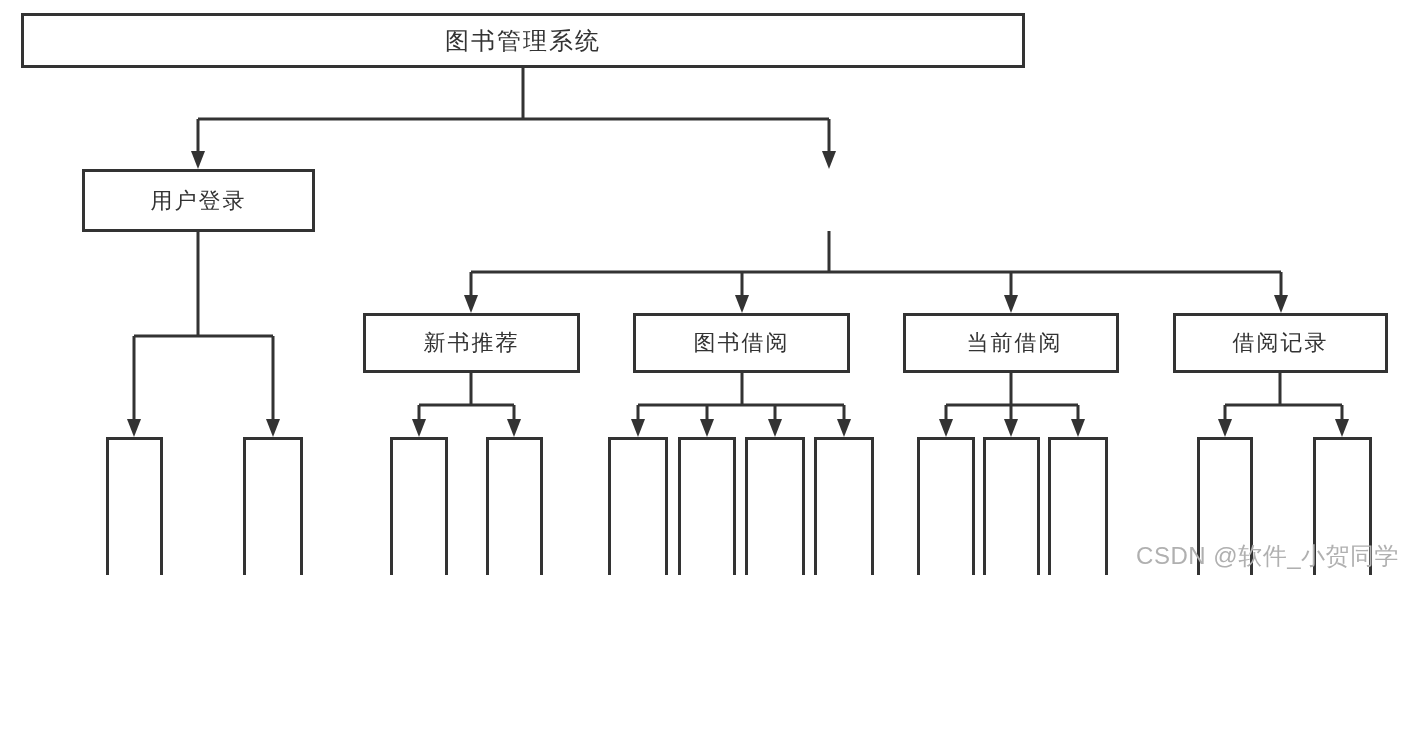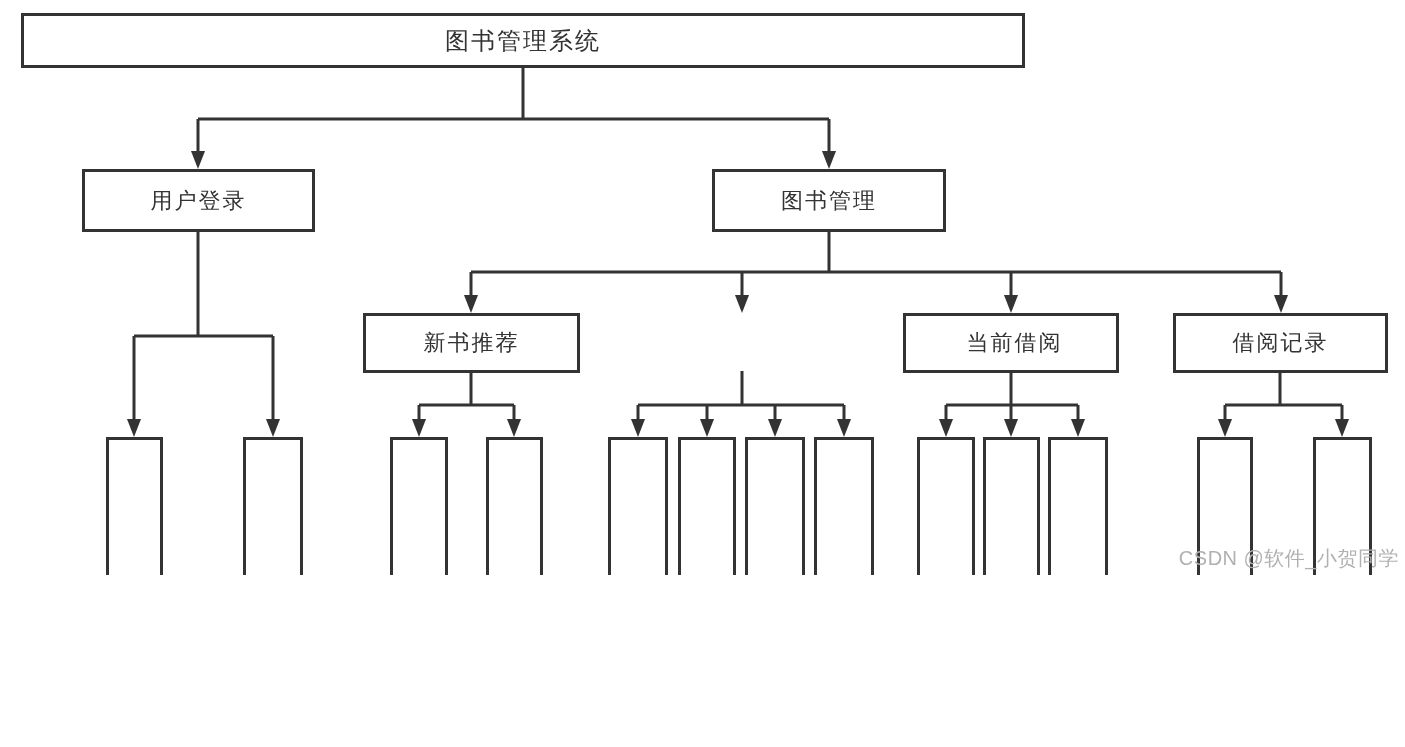--- a/index.html
+++ b/index.html
@@ -31,21 +31,21 @@
   .v-node span{
     writing-mode:vertical-rl;
     text-orientation:mixed;
     font-size:25px;
     letter-spacing:6px;
     line-height:1;
   }
   .watermark{
     position:absolute;
     right:6px;bottom:3px;
-    font-size:20px;
+    font-size:24px;
     color:var(--watermark);
     white-space:nowrap;
     z-index:10;
     letter-spacing:0.5px;
   }
 </style>
 </head>
 <body>
 
 <div class="canvas">
@@ -108,26 +108,26 @@
     </g>
   </svg>
 
   <div class="node h-node root-node" style="left:21px;top:13px;width:1004px;height:55px;">
     <span>图书管理系统</span>
   </div>
 
   <div class="node h-node" style="left:82px;top:169px;width:233px;height:63px;">
     <span>用户登录</span>
   </div>
-  <div class="node h-node" style="left:712px;top:169px;width:234px;height:63px;">
-    <span>图书管理</span>
-  </div>
 
   <div class="node h-node" style="left:363px;top:313px;width:217px;height:60px;text-align:center;">
     <span>新书推荐</span>
+  </div>
+  <div class="node h-node" style="left:633px;top:313px;width:217px;height:60px;">
+    <span>图书借阅</span>
   </div>
   <div class="node h-node" style="left:903px;top:313px;width:216px;height:60px;padding-left:7px;">
     <span>当前借阅</span>
   </div>
   <div class="node h-node" style="left:1173px;top:313px;width:215px;height:60px;font-family:Liberation Serif, serif;">
     <span>借阅记录</span>
   </div>
 
   <div class="node v-node" style="left:106px;top:437px;width:57px;height:300px;">
     <span>用户登录</span>

